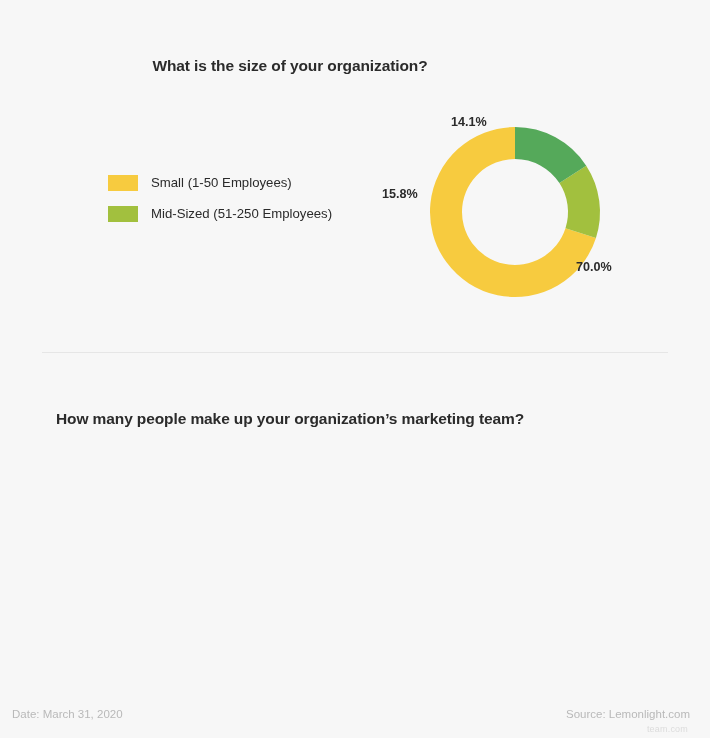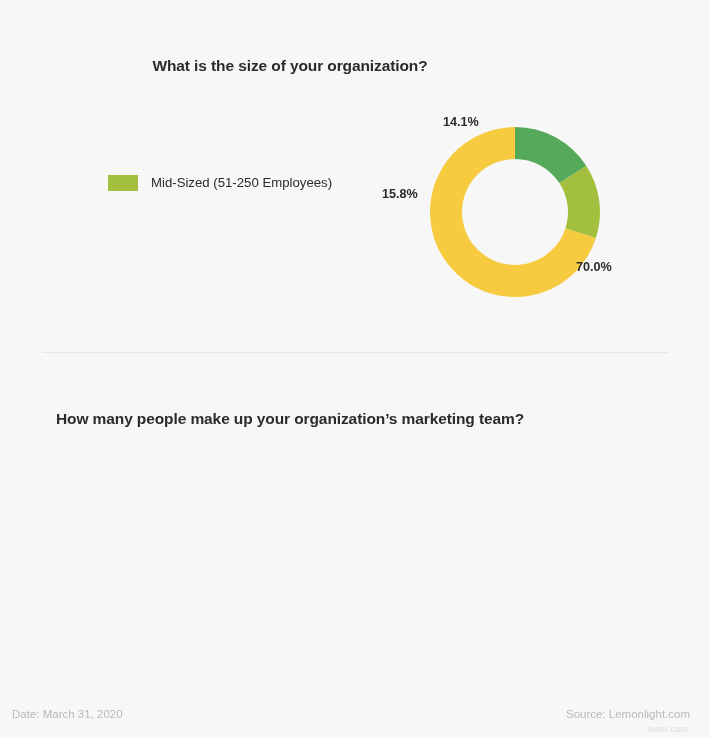--- a/index.html
+++ b/index.html
@@ -120,33 +120,37 @@
 <body>
 
 <div class="page">
 
   <div class="section" id="section-org-size">
 
     <div class="chart-title" id="title-org-size">What is the size of your organization?</div>
 
     <div class="legend" id="legend-org-size">
         <div class="legend-item">
+          <span class="swatch" style="background: rgb(247, 203, 63);"></span>
+          <span class="legend-label">Small (1-50 Employees)</span>
+        </div>
+        <div class="legend-item">
           <span class="swatch" style="background: rgb(162, 192, 62);"></span>
           <span class="legend-label">Mid-Sized (51-250 Employees)</span>
         </div>
       </div>
 
     <div class="donut-wrap" id="donut-org-size">
         <svg class="donut-svg" width="334" height="264">
           <path d="M 137 17 A 85 85 0 1 0 217.9546615451784 127.91028317301101 L 187.47761249287592 118.15582362552452 A 53 53 0 1 1 137 49 Z" fill="#f7cb3f"></path>
           <path d="M 217.9546615451784 127.91028317301101 A 85 85 0 0 0 208.23600088994425 55.6272474700082 L 181.41774173137702 73.08522489306394 A 53 53 0 0 1 187.47761249287592 118.15582362552452 Z" fill="#a2c03e"></path>
           <path d="M 208.23600088994425 55.6272474700082 A 85 85 0 0 0 136.99999999999994 17 L 136.99999999999997 49 A 53 53 0 0 1 181.41774173137702 73.08522489306394 Z" fill="#55a95a"></path>
         </svg>
         <div class="pct-label" style="left: 198px; top: 151px;">70.0%</div>
-        <div class="pct-label" style="left: 65px; top: 6px;">14.1%</div>
+        <div class="pct-label" style="left: 73px; top: 6px;">14.1%</div>
         <div class="pct-label" style="left: 4px; top: 78px;">15.8%</div>
       </div>
   </div>
 
   <div id="section-divider"></div>
 
   <div class="section" id="section-team-size">
 
     <div class="chart-title" id="title-team-size">How many people make up your organization’s marketing team?</div>
 

